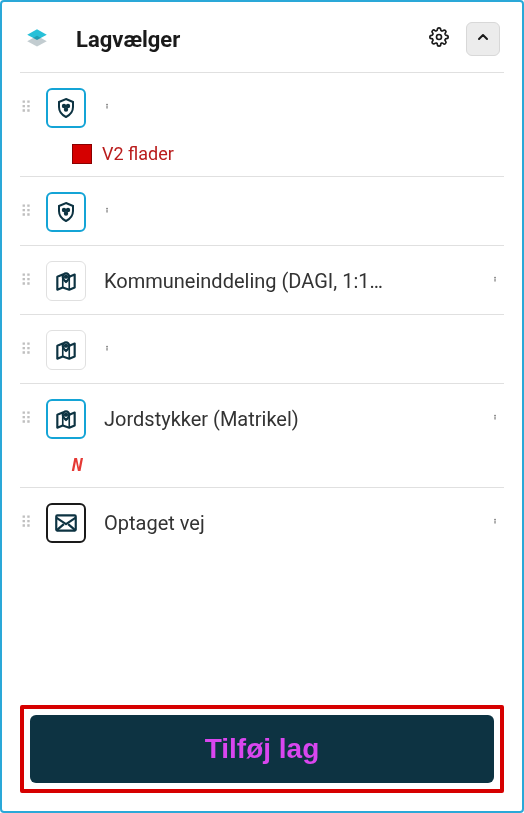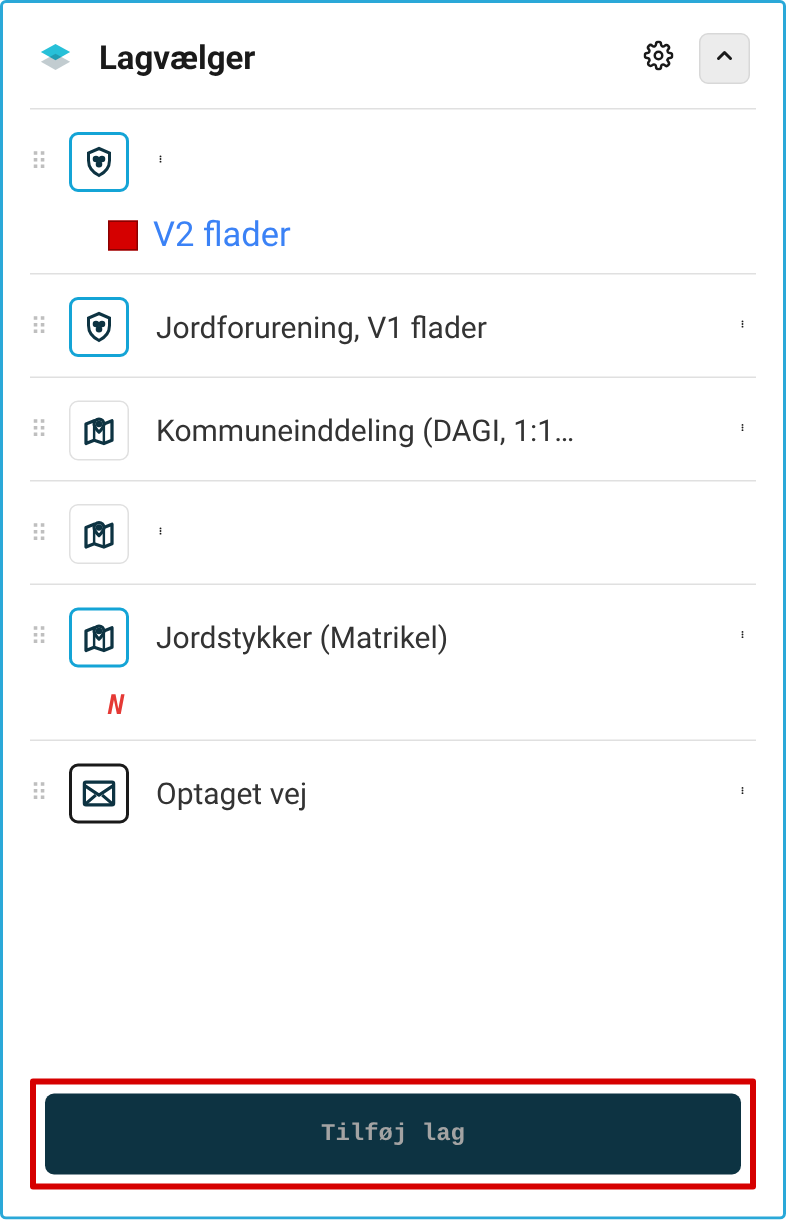--- a/index.html
+++ b/index.html
@@ -14,21 +14,21 @@
     height: 813px;
     border: 2px solid #2aa8d8;
     border-radius: 4px;
     display: flex;
     flex-direction: column;
     padding: 14px 18px 18px 18px;
   }
   .header {
     display: flex;
     align-items: center;
-    gap: 16px;
+    gap: 26px;
     padding: 6px 4px 16px 4px;
     border-bottom: 1px solid #e0e0e0;
   }
   .header-title {
     font-size: 22px;
     font-weight: 700;
     color: #1a1a1a;
     flex: 1;
   }
   .header-logo svg { display:block; }
@@ -124,42 +124,41 @@
   .nv-mark {
     font-family: monospace;
     font-size:18px;
     color:#e53935;
     font-style: italic;
     font-weight: 700;
     display:inline-block;
     width:20px;
   }
   .legend-label {
-    font-size: 23px;
-    color: #3b82f6;
+    font-size: 18px;
+    color: #b91c1c;
   }
   .footer {
     padding-top: 12px;
   }
   .add-btn-wrap {
     border: 4px solid #d60000;
     border-radius: 2px;
     padding: 6px;
   }
   .add-btn {
     width: 100%;
     background: #0d3342;
-    color: #a3a3a3;
-    font-size: 16px;
+    color: #d946ef;
+    font-size: 28px;
     font-weight: 700;
     border: none;
     border-radius: 6px;
     padding: 18px 0;
     cursor: pointer;
-    font-family: Liberation Mono, monospace;
   }
 </style>
 </head>
 <body>
 
 <div class="panel">
 
   <div class="header">
     <span class="header-logo">
       <svg width="26" height="26" viewBox="0 0 24 24">
@@ -216,21 +215,20 @@
           <div class="drag-handle">⠿</div>
           <div class="layer-icon active">
             <svg width="24" height="24" viewBox="0 0 24 24" fill="none" stroke="#0d3342" stroke-width="2">
               <path d="M12 3l7 3v5c0 5-3 8-7 10-4-2-7-5-7-10V6l7-3z"></path>
               <circle cx="10" cy="10" r="1.2" fill="#0d3342"></circle>
               <circle cx="14" cy="10" r="1.2" fill="#0d3342"></circle>
               <circle cx="12" cy="13.5" r="1.2" fill="#0d3342"></circle>
               <path d="M10 10L14 10L12 13.5z" stroke-width="1.2"></path>
             </svg>
           </div>
-          <div class="layer-label">Jordforurening, V1 flader</div>
           <div class="layer-menu"><span><svg width="6" height="20" viewBox="0 0 24 24" fill="#1a1a1a">
                 <circle cx="12" cy="5" r="2.5"></circle>
                 <circle cx="12" cy="12" r="2.5"></circle>
                 <circle cx="12" cy="19" r="2.5"></circle>
               </svg></span></div>
         </div>
       </div>
       <div class="layer-item">
         <div class="layer-row">
           <div class="drag-handle">⠿</div>

